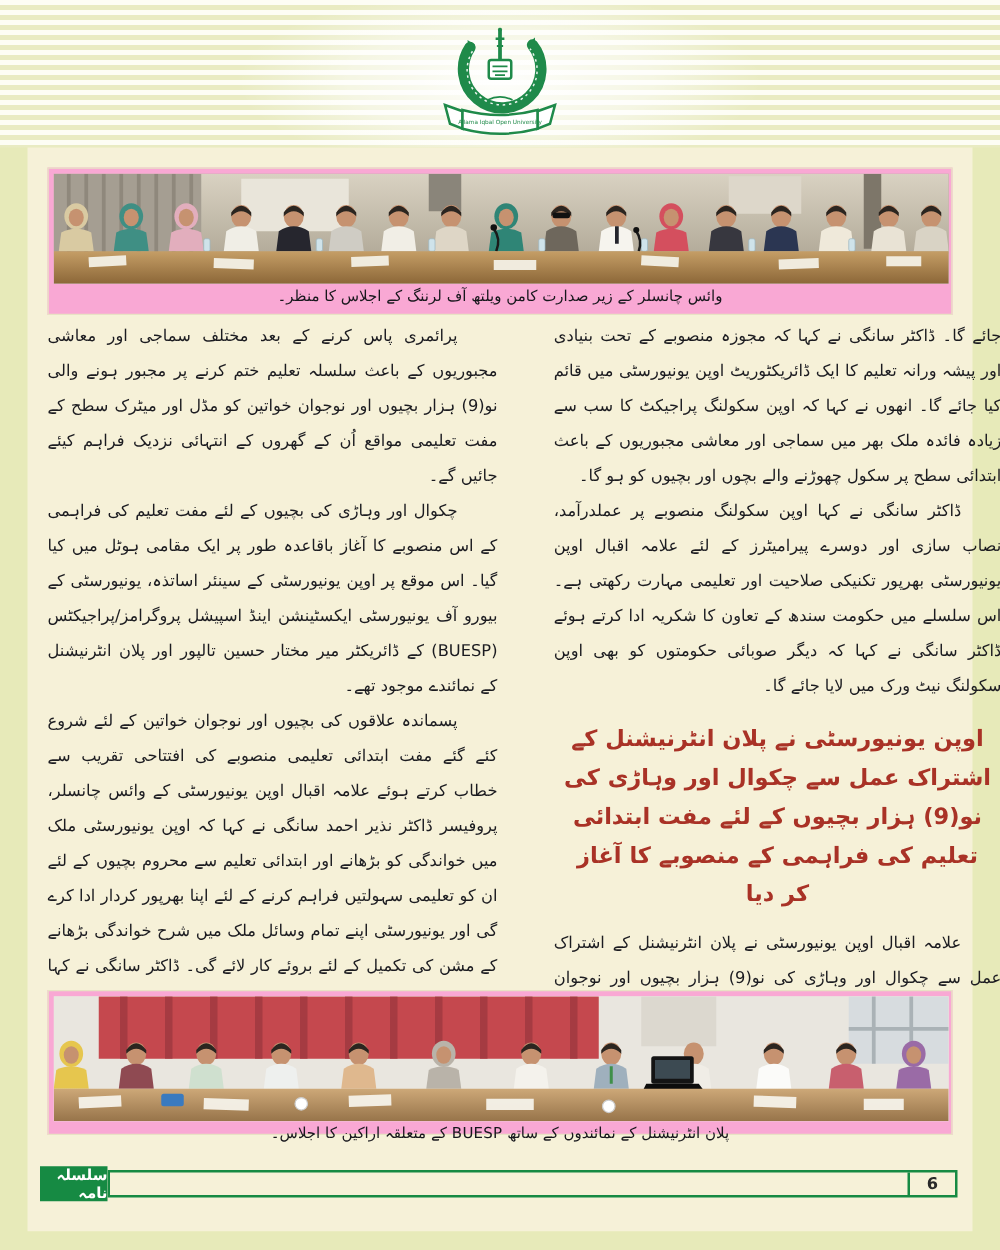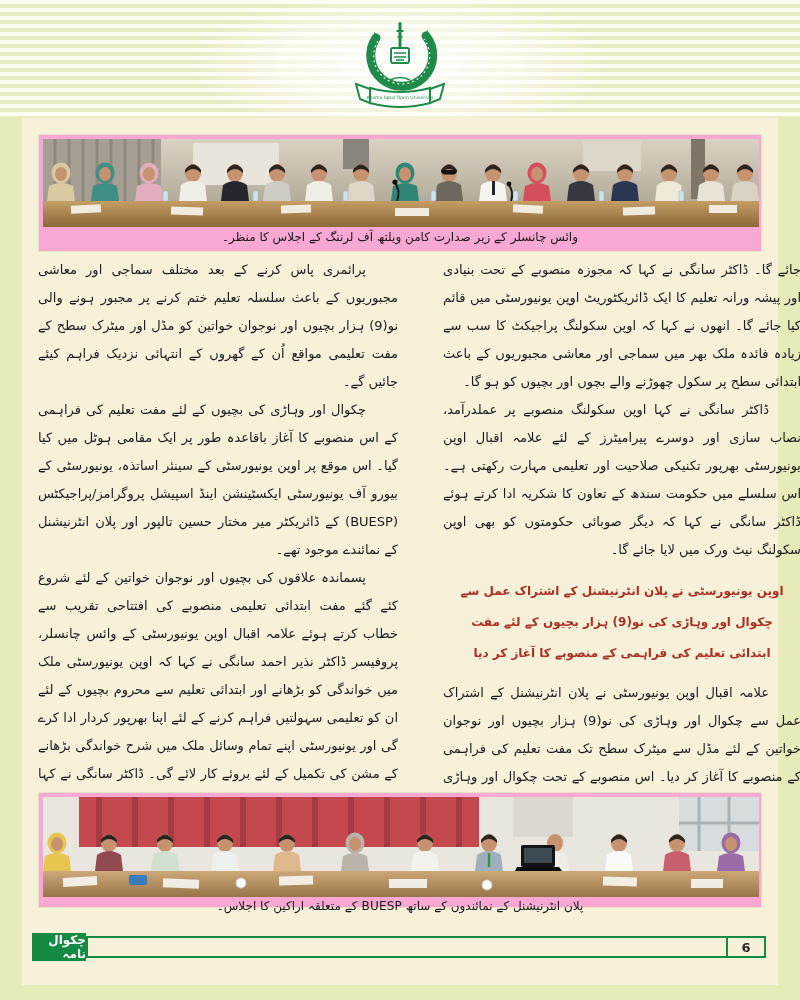--- a/index.html
+++ b/index.html
@@ -33,21 +33,21 @@
     direction:rtl;font-size:12px;color:#17171c;letter-spacing:.2px;
   }
   
   .col{
     position:absolute;direction:rtl;text-align:justify;
     font-size:13px;line-height:28px;color:#1b1b20;overflow:hidden;
   }
   .col p{margin:0;}
   .col p.indent{text-indent:32px;}
   .headline{
-    text-align:center;font-weight:bold;font-size:12px;line-height:31px;
+    text-align:center;font-weight:bold;font-size:18px;line-height:31px;
     margin:12px 0 10px 0;padding:0 6px;
   }
   
   .footer-masthead{
     position:absolute;left:32px;top:933px;width:54px;height:28px;
     background:#168a43;color:#ffffff;direction:rtl;
     display:flex;align-items:center;justify-content:center;
     font-size:12px;font-weight:bold;
   }
   .footer-rule{
@@ -242,17 +242,17 @@
         <rect x="648" y="82" width="32" height="9"></rect>
       </g>
       <rect x="86" y="78" width="18" height="10" rx="2" fill="#3a7abf"></rect>
       <circle cx="198" cy="86" r="5" fill="#ffffff" stroke="#cccccc"></circle>
       <circle cx="444" cy="88" r="5" fill="#ffffff" stroke="#cccccc"></circle>
     </svg>
   </div>
   <div class="photo-caption" style="top:106px;">پلان انٹرنیشنل کے نمائندوں کے ساتھ BUESP کے متعلقہ اراکین کا اجلاس۔</div>
 </div>
 
-<div class="footer-masthead">چکوال نامہ</div>
+<div class="footer-masthead">سلسلہ نامہ</div>
 <div class="footer-rule">
   <div class="spacer"></div>
   <div class="page-cell">6</div>
 </div>
 
 </body></html>

